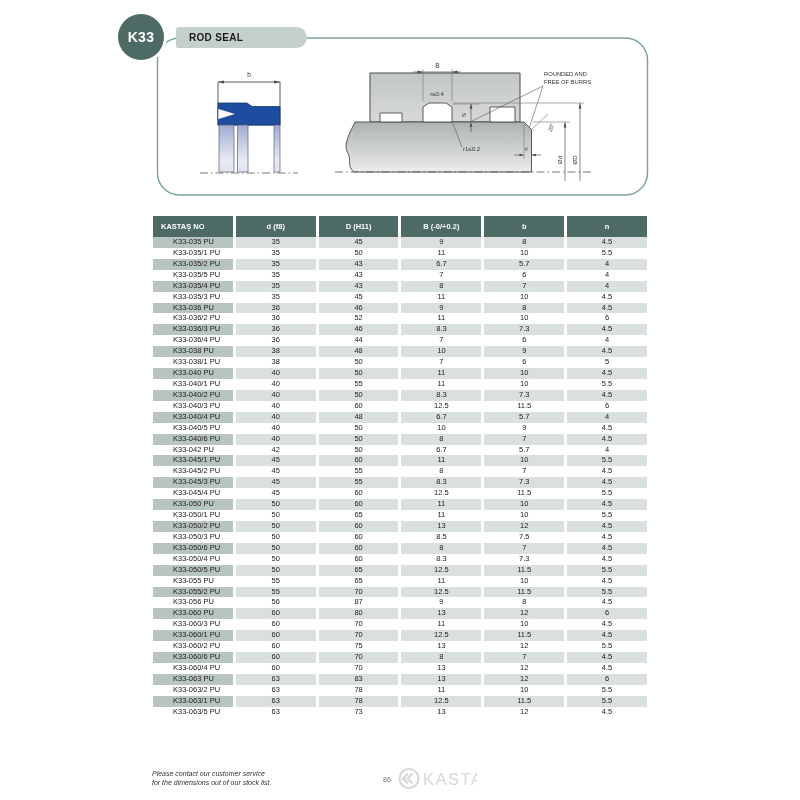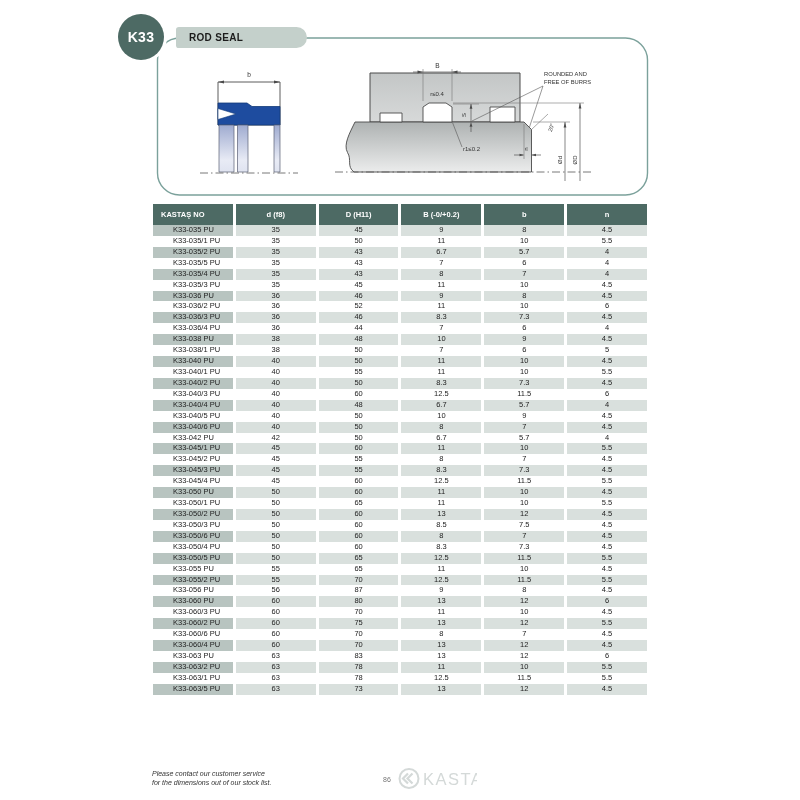--- a/index.html
+++ b/index.html
@@ -14,21 +14,21 @@
     background:#4d6a64;color:#fff;display:flex;align-items:center;justify-content:center;
     font-weight:bold;font-size:14px;letter-spacing:.3px;box-shadow:0 0 0 3px #fff;z-index:3;
   }
   .pill{
     position:absolute;left:176px;top:27px;width:131px;height:21px;background:#c4d0cb;
     border-radius:3px 11px 11px 3px;color:#1c1c1c;font-weight:bold;font-size:10px;
     line-height:21px;padding-left:13px;box-sizing:border-box;z-index:2;letter-spacing:.3px;
   }
   .figure-svg{position:absolute;left:150px;top:15px;z-index:1;}
   
-  .table-wrap{position:absolute;left:150px;top:204px;width:500px;}
+  .table-wrap{position:absolute;left:150px;top:216px;width:500px;}
   table{width:100%;border-collapse:separate;border-spacing:3px 0;table-layout:fixed;}
   thead th{
     background:#4d6a64;color:#fff;font-size:7.5px;font-weight:bold;height:21px;
     padding:0;text-align:center;vertical-align:middle;
   }
   thead th:first-child{text-align:left;padding-left:8px;}
   tbody td{
     font-size:7.5px;color:#222;height:10.92px;line-height:10.92px;padding:0;
     text-align:center;white-space:nowrap;overflow:hidden;vertical-align:middle;
   }
@@ -434,20 +434,28 @@
         </tr>
         <tr>
           <td>K33-060/3 PU</td>
           <td>60</td>
           <td>70</td>
           <td>11</td>
           <td>10</td>
           <td>4.5</td>
         </tr>
         <tr>
+          <td>K33-060/1 PU</td>
+          <td>60</td>
+          <td>70</td>
+          <td>12.5</td>
+          <td>11.5</td>
+          <td>4.5</td>
+        </tr>
+        <tr>
           <td>K33-060/2 PU</td>
           <td>60</td>
           <td>75</td>
           <td>13</td>
           <td>12</td>
           <td>5.5</td>
         </tr>
         <tr>
           <td>K33-060/6 PU</td>
           <td>60</td>

